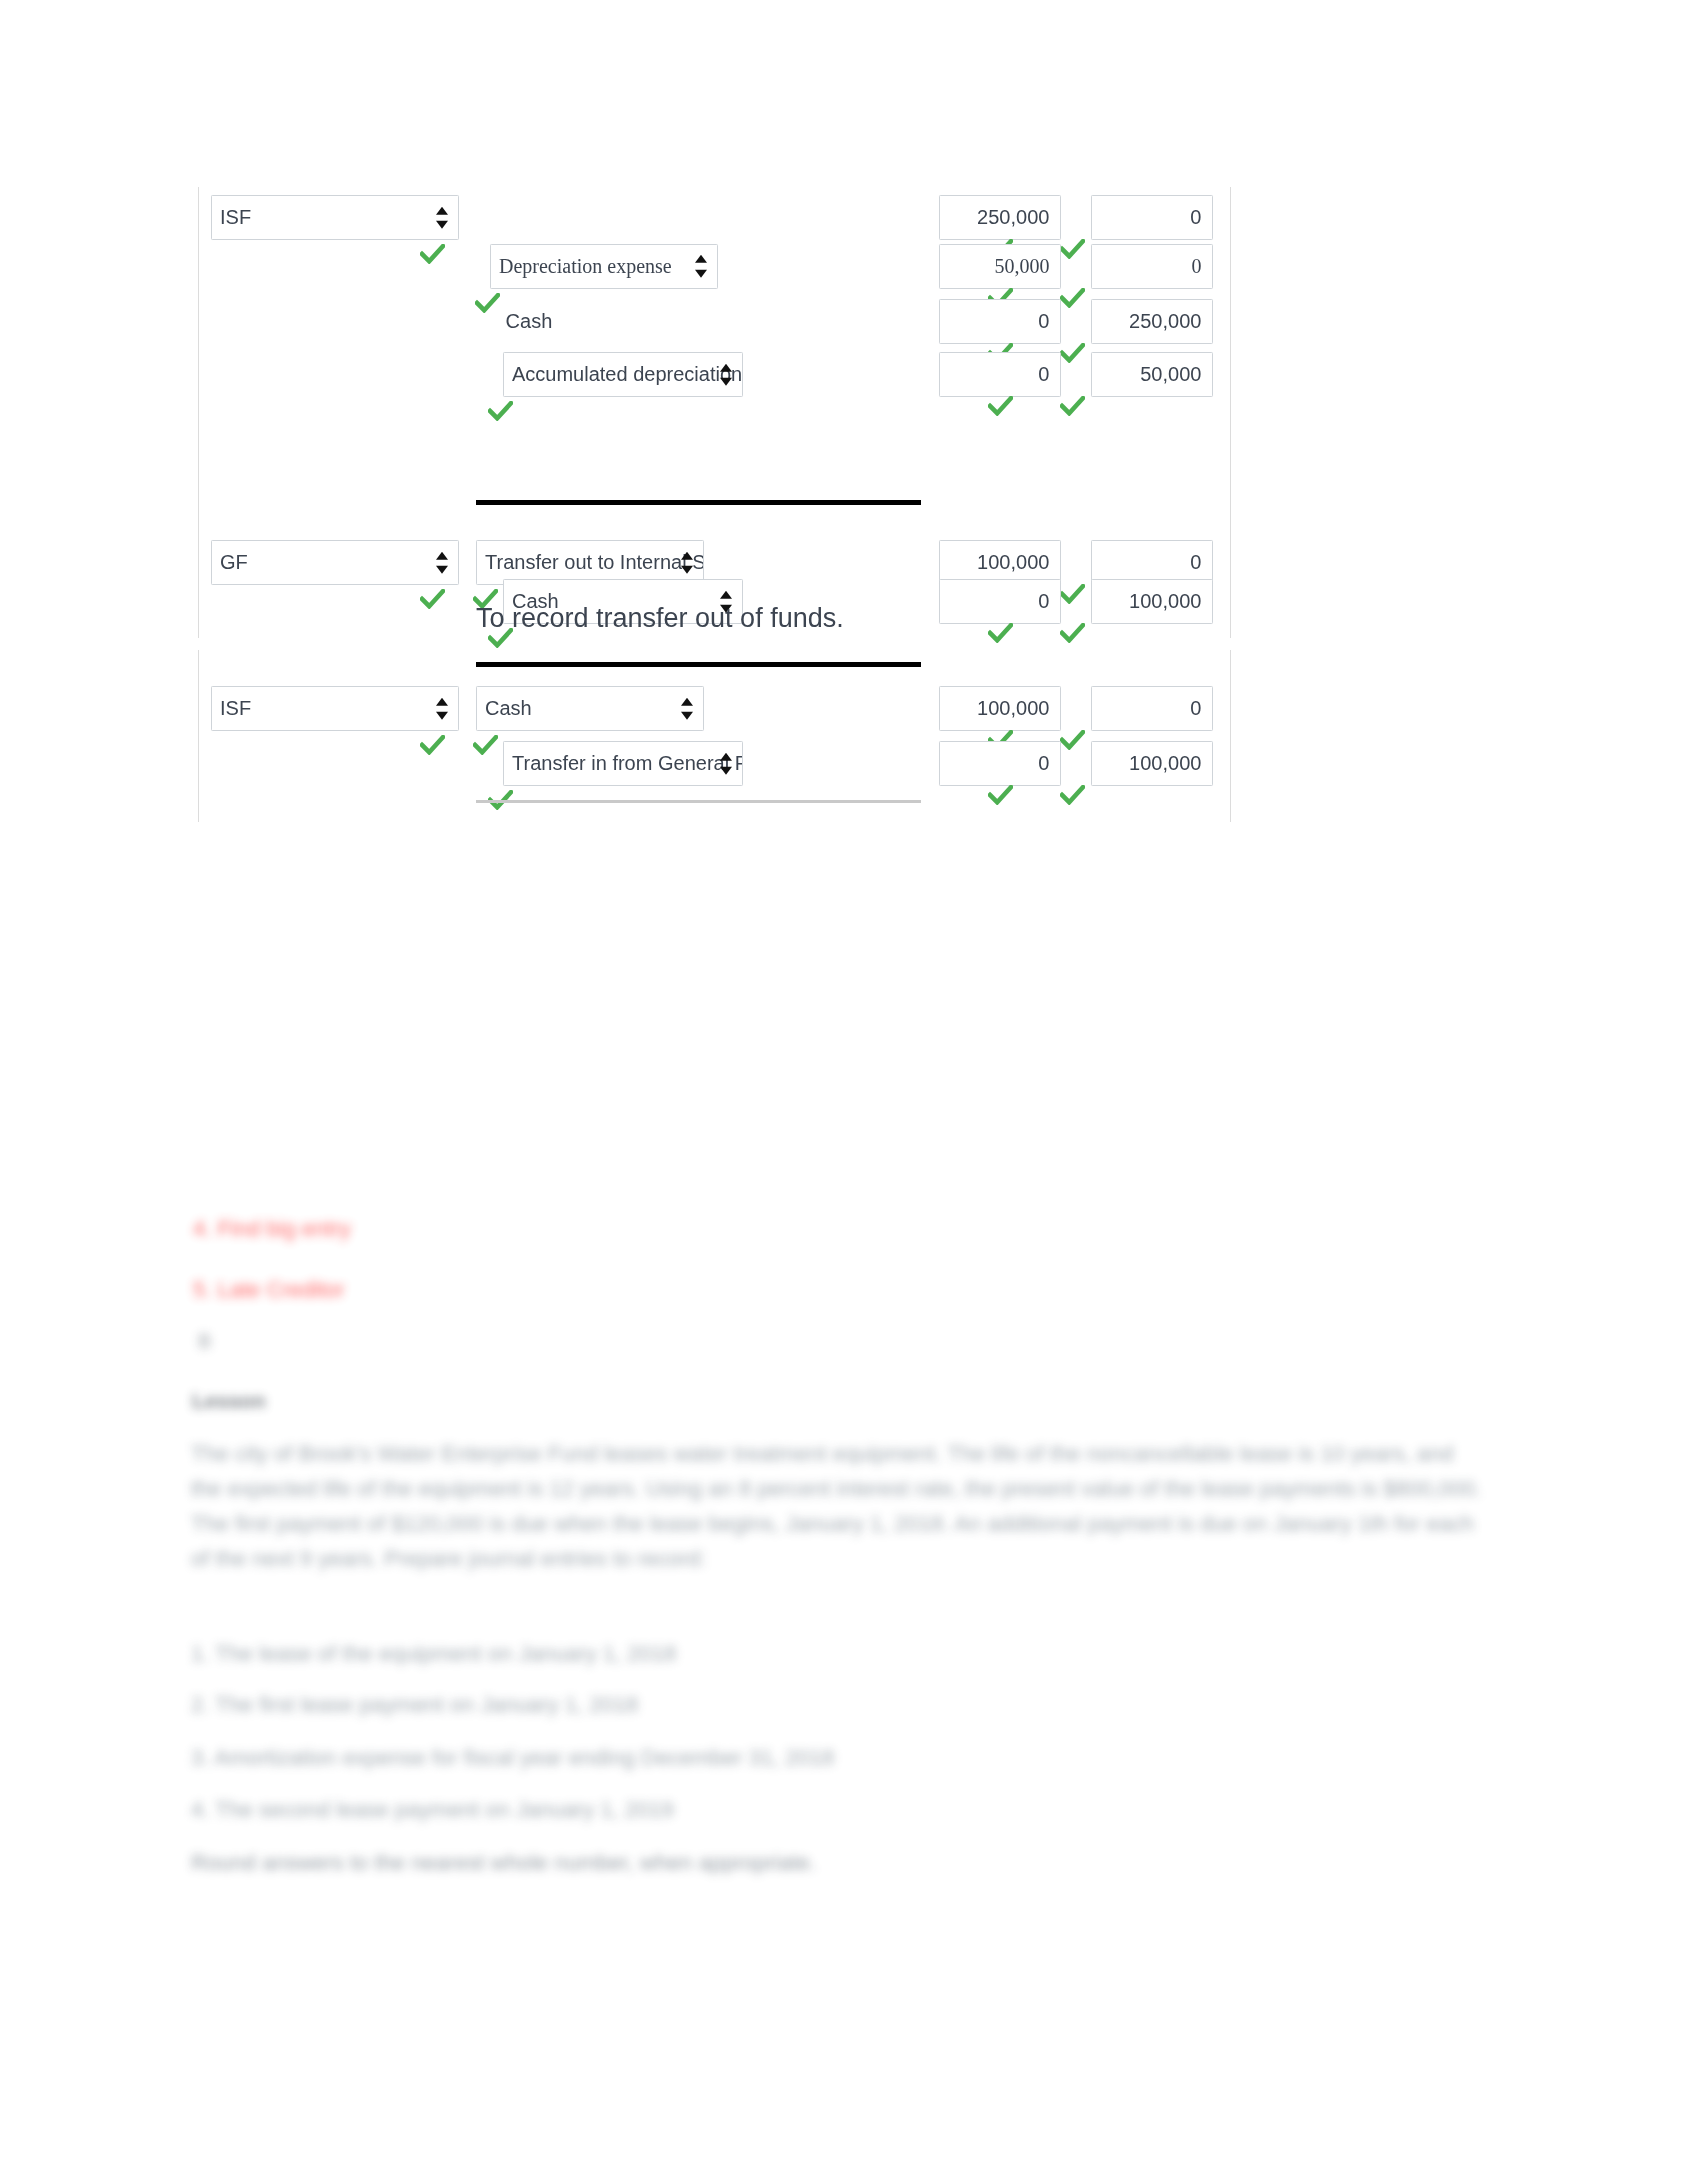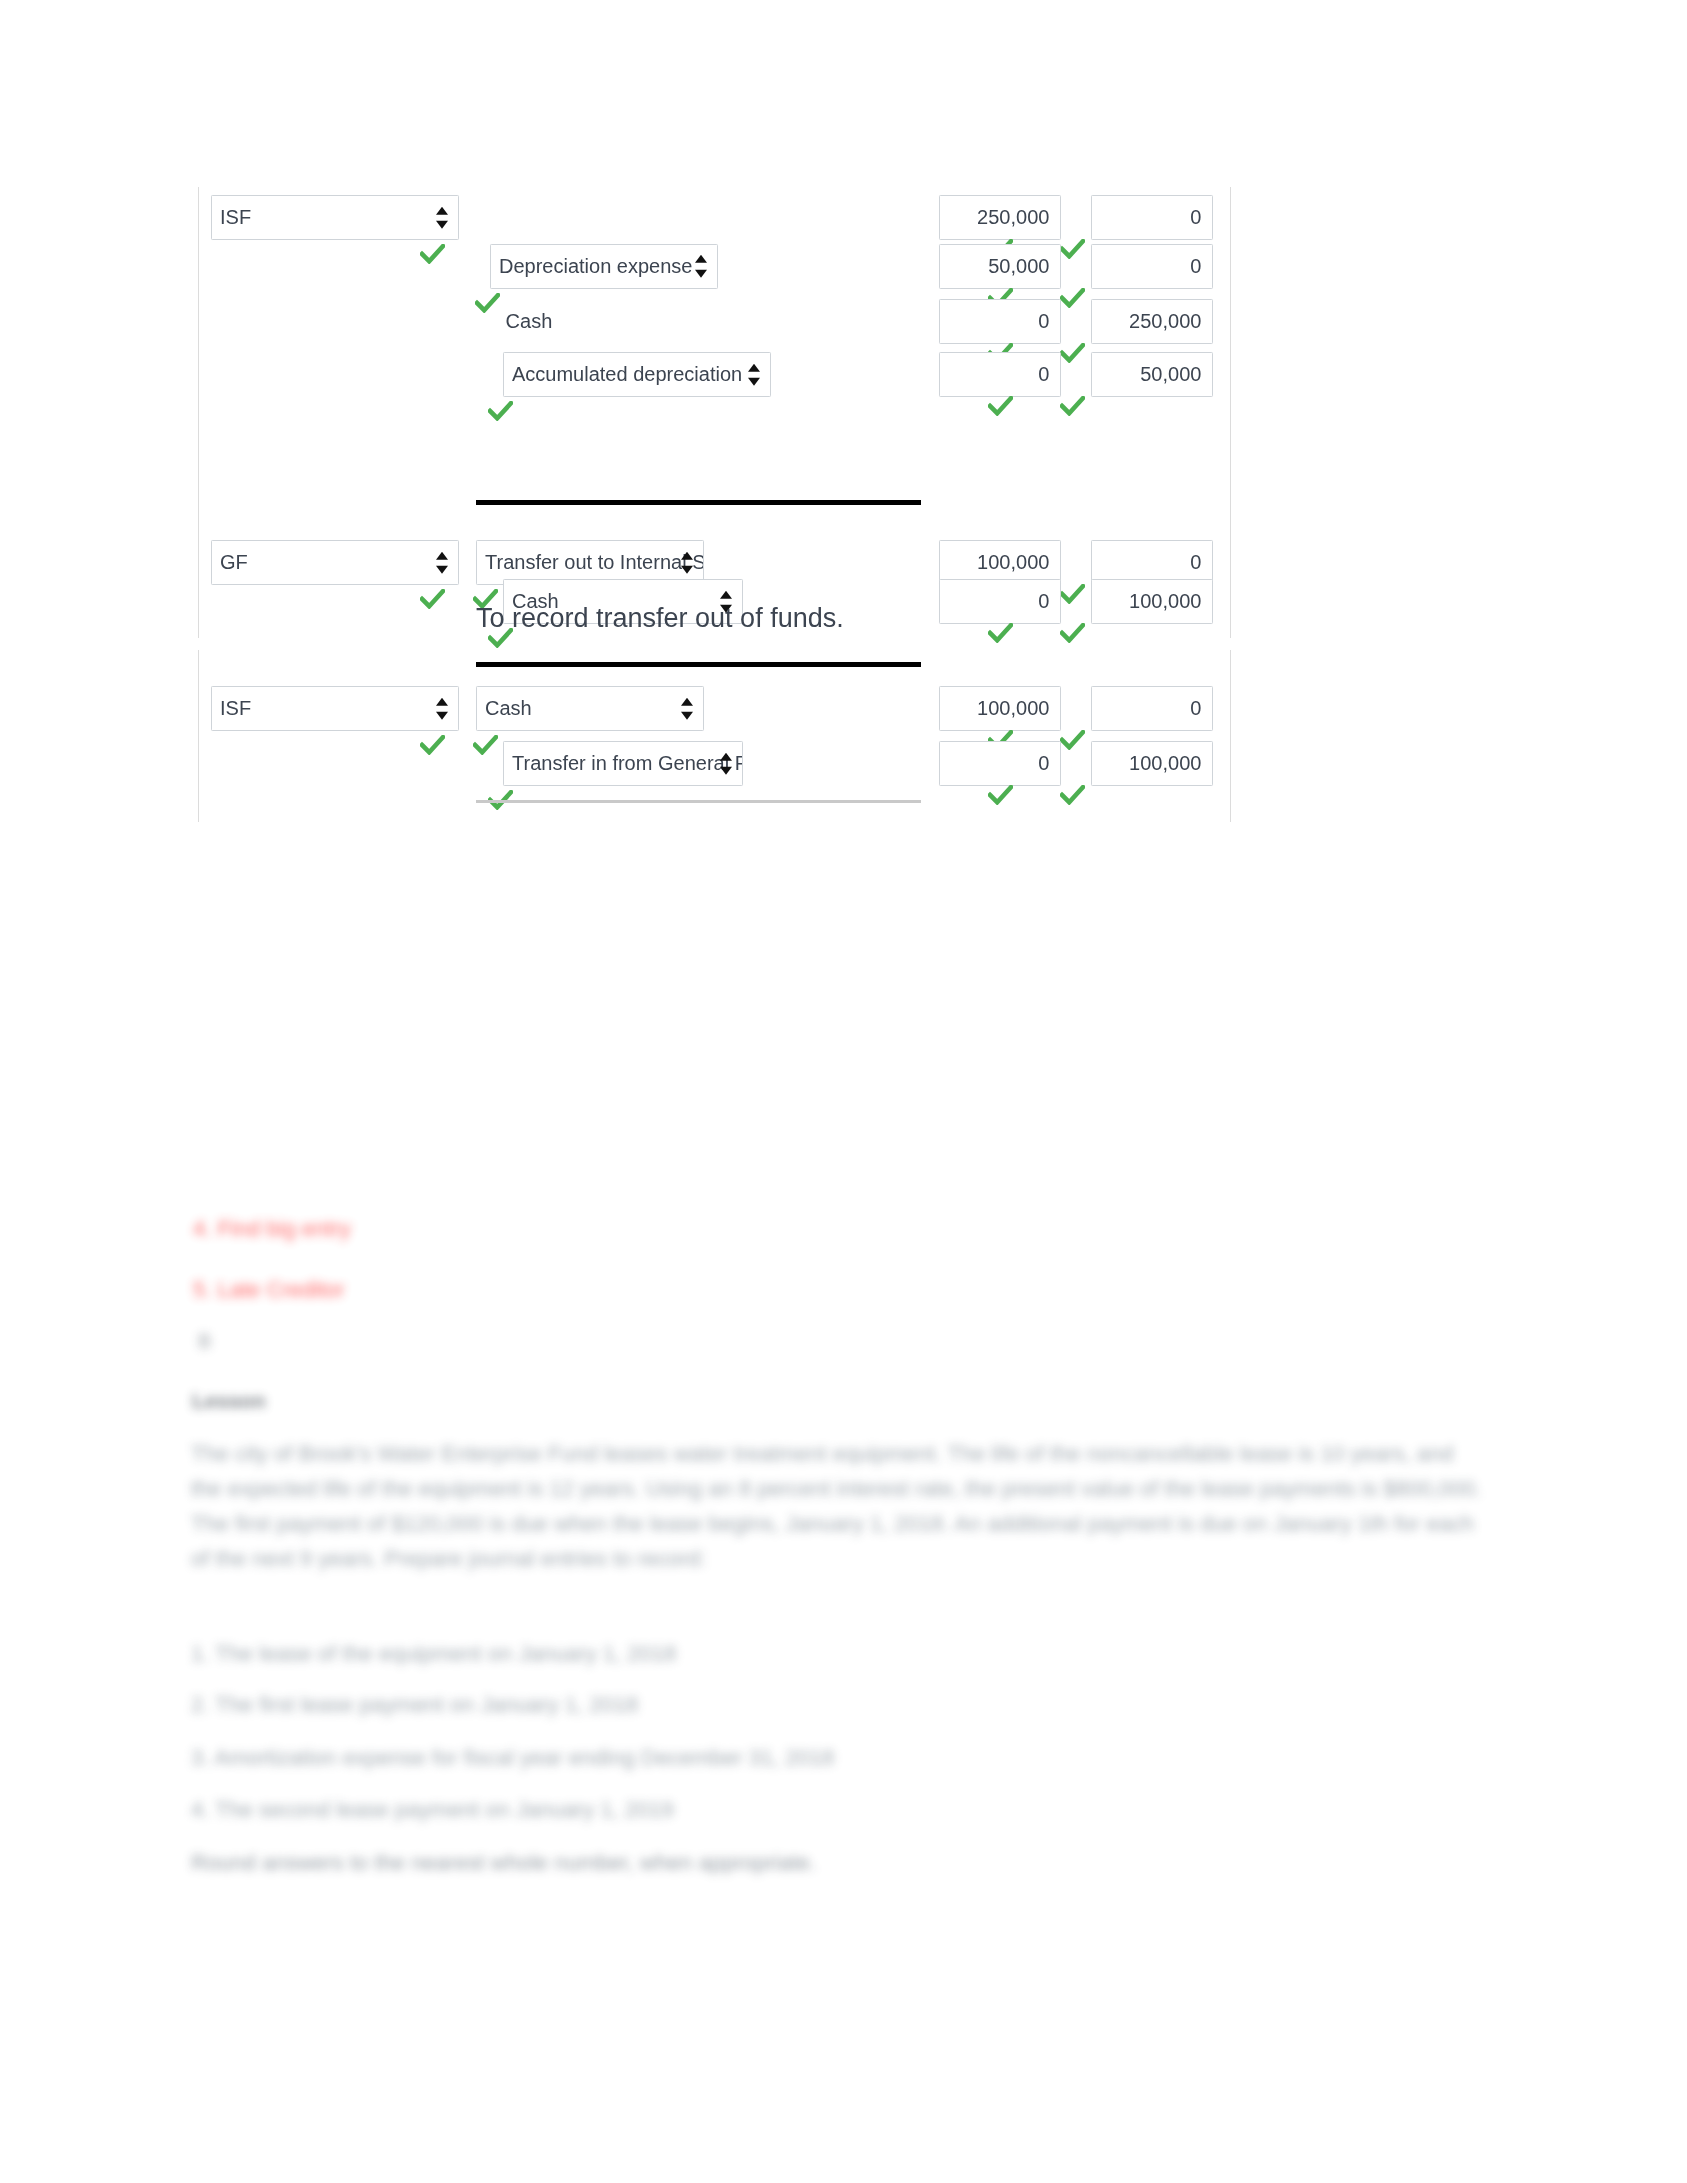--- a/index.html
+++ b/index.html
@@ -219,21 +219,21 @@
       <div class="amt credit">
         <span>0</span>
       </div>
       <span class="chk" style="left:861px;top:52px;">
         <svg width="25" height="20" viewBox="0 0 38 30">
             <path d="M3 15 L14 26 L35 3" stroke="#4caf50" stroke-width="7" fill="none" stroke-linecap="square"></path>
           </svg>
       </span>
     </div>
 
-    <div class="row" style="top:-22.5px;">
+    <div class="row" style="top:-22.5px;font-family:Liberation Serif, serif;">
       <div class="cell-acct" style="left:291px;width:228px;">
         <div class="sel">
           <span>Depreciation expense</span>
           <span class="spin">
               <i class="up"></i>
               <i class="dn"></i>
             </span>
         </div>
         <span class="chk" style="left:-14.6px;top:49px;">
           <svg width="25" height="20" viewBox="0 0 38 30">
@@ -277,21 +277,21 @@
         <span>250,000</span>
       </div>
       <span class="chk" style="left:861px;top:52px;">
         <svg width="25" height="20" viewBox="0 0 38 30">
             <path d="M3 15 L14 26 L35 3" stroke="#4caf50" stroke-width="7" fill="none" stroke-linecap="square"></path>
           </svg>
       </span>
     </div>
 
     <div class="row" style="top:-56px;">
-      <div class="cell-acct" style="left:304px;width:268px;">
+      <div class="cell-acct" style="left:304px;width:240px;">
         <div class="sel">
           <span>Accumulated depreciation</span>
           <span class="spin">
               <i class="up"></i>
               <i class="dn"></i>
             </span>
         </div>
         <span class="chk" style="left:-14.6px;top:49px;">
           <svg width="25" height="20" viewBox="0 0 38 30">
               <path d="M3 15 L14 26 L35 3" stroke="#4caf50" stroke-width="7" fill="none" stroke-linecap="square"></path>

